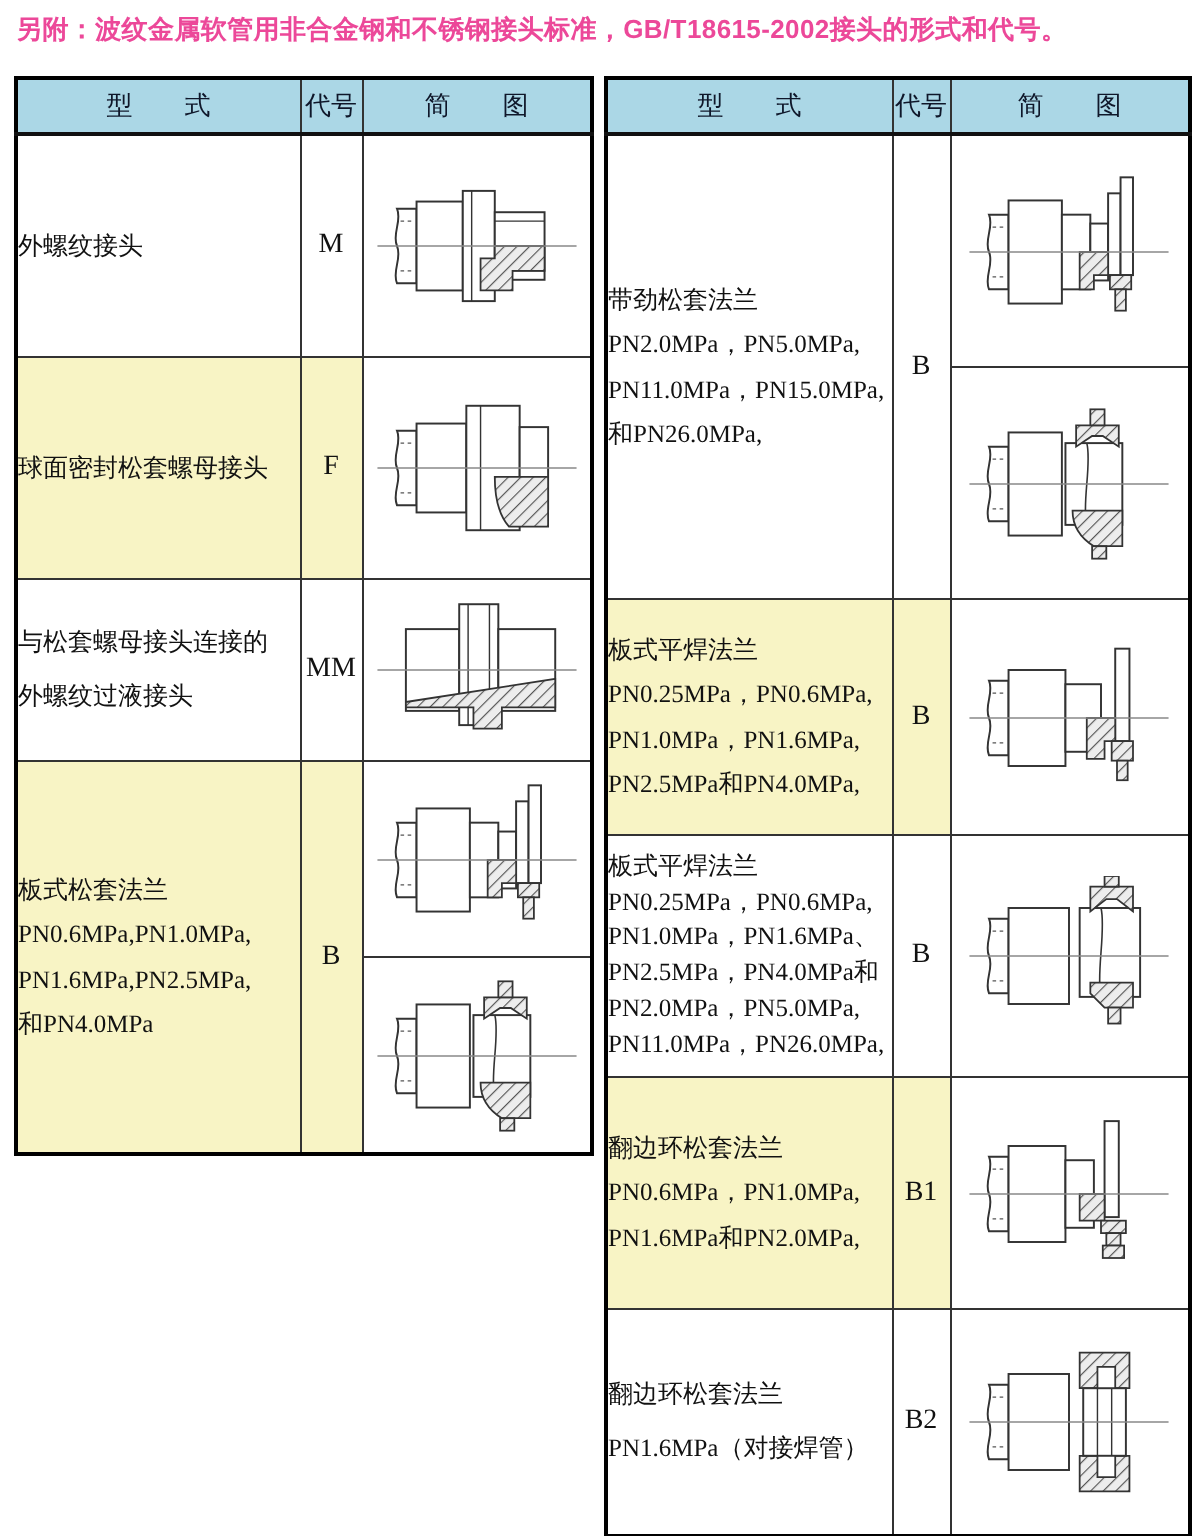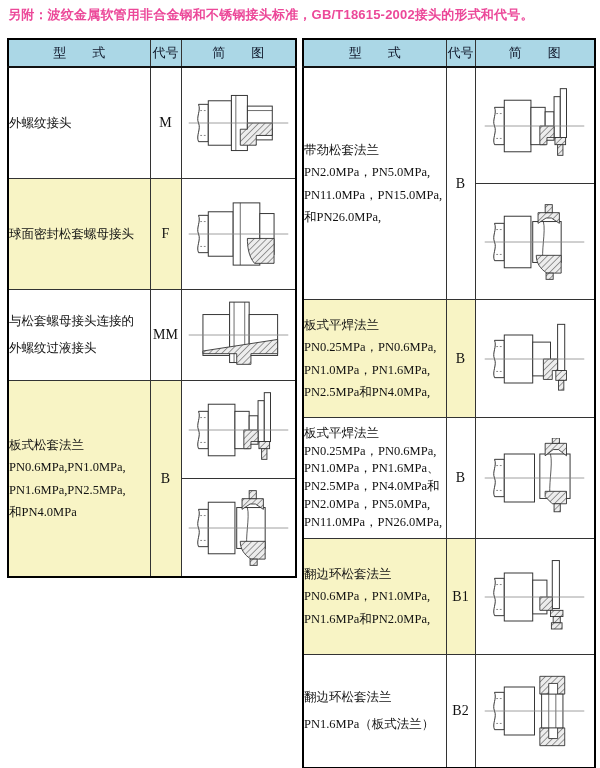--- a/index.html
+++ b/index.html
@@ -307,21 +307,21 @@
                 <rect x="81" y="67" width="8" height="7" fill="url(#hx)" stroke="#333" stroke-width="1"></rect>
                 <rect x="79" y="74" width="12" height="7" fill="url(#hx)" stroke="#333" stroke-width="1"></rect>
                 <line x1="4" y1="45" x2="116" y2="45" stroke="#888" stroke-width="0.9"></line>
               </svg>
             </div>
           </td>
         </tr>
         <tr style="height: 112px;">
           <td class="c-type airy">
             <div>翻边环松套法兰</div>
-            <div>PN1.6MPa（板式法兰）</div>
+            <div>PN1.6MPa（对接焊管）</div>
           </td>
           <td class="c-code">B2</td>
           <td class="c-diag">
             <div class="half" style="height: 112px;">
               <svg viewBox="0 0 120 90" width="107" height="80" preserveAspectRatio="xMidYMid meet">
                 <path d="M26,24 H15 C18,31 12,38 15,45 C18,52 12,59 15,66 H26 Z" stroke="#333" stroke-width="1.1" fill="#fff"></path>
                 <line x1="17" y1="31" x2="25" y2="31" stroke="#555" stroke-width="0.8" stroke-dasharray="2,2"></line>
                 <line x1="17" y1="59" x2="25" y2="59" stroke="#555" stroke-width="0.8" stroke-dasharray="2,2"></line>
                 <rect x="26" y="18" width="34" height="54" stroke="#333" stroke-width="1.1" fill="#fff"></rect>
                 <path d="M66,6 H94 V26 H86 V14 H76 V26 H66 Z" fill="url(#hx)" stroke="#333" stroke-width="1"></path>

